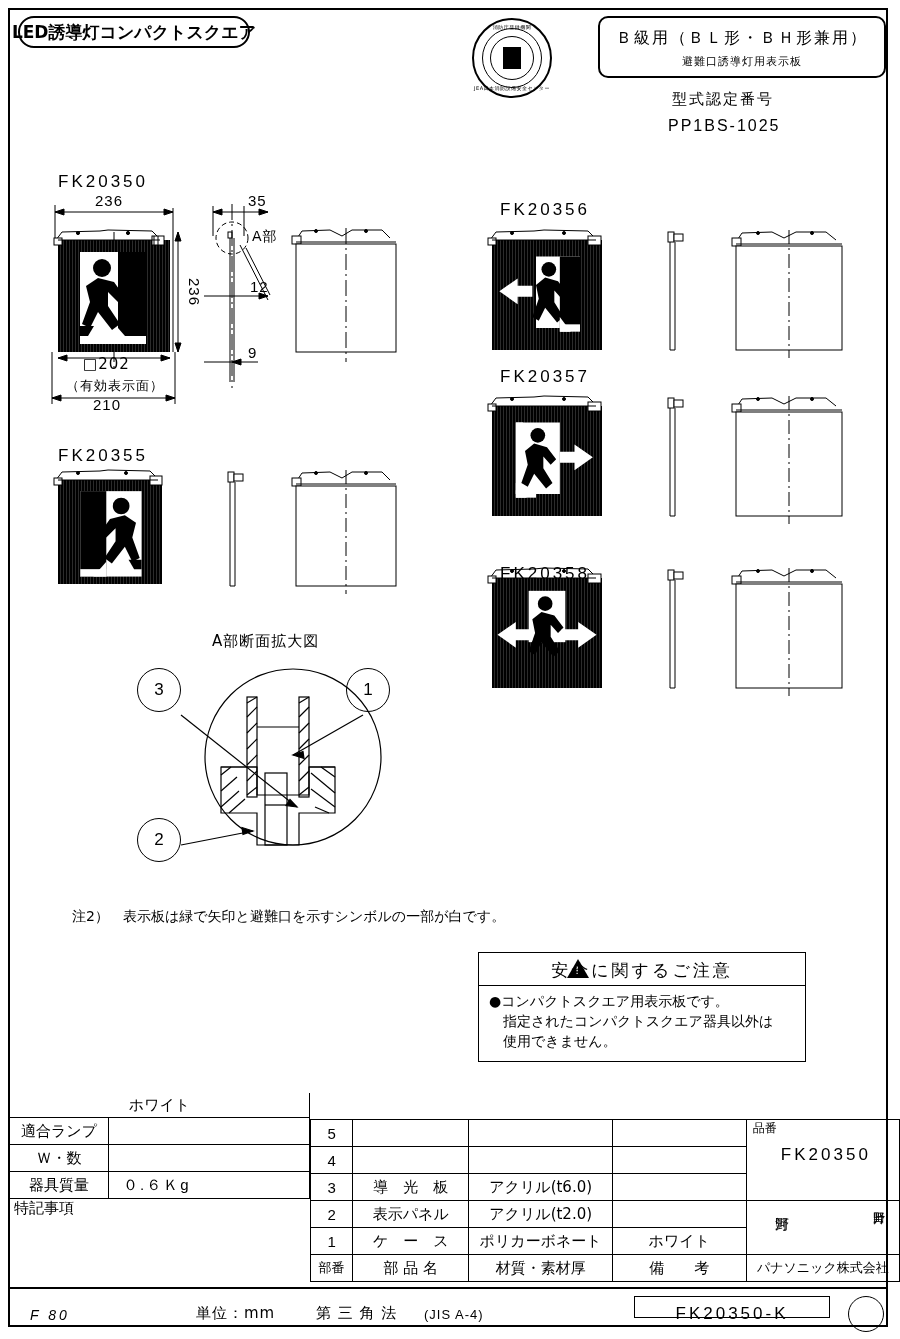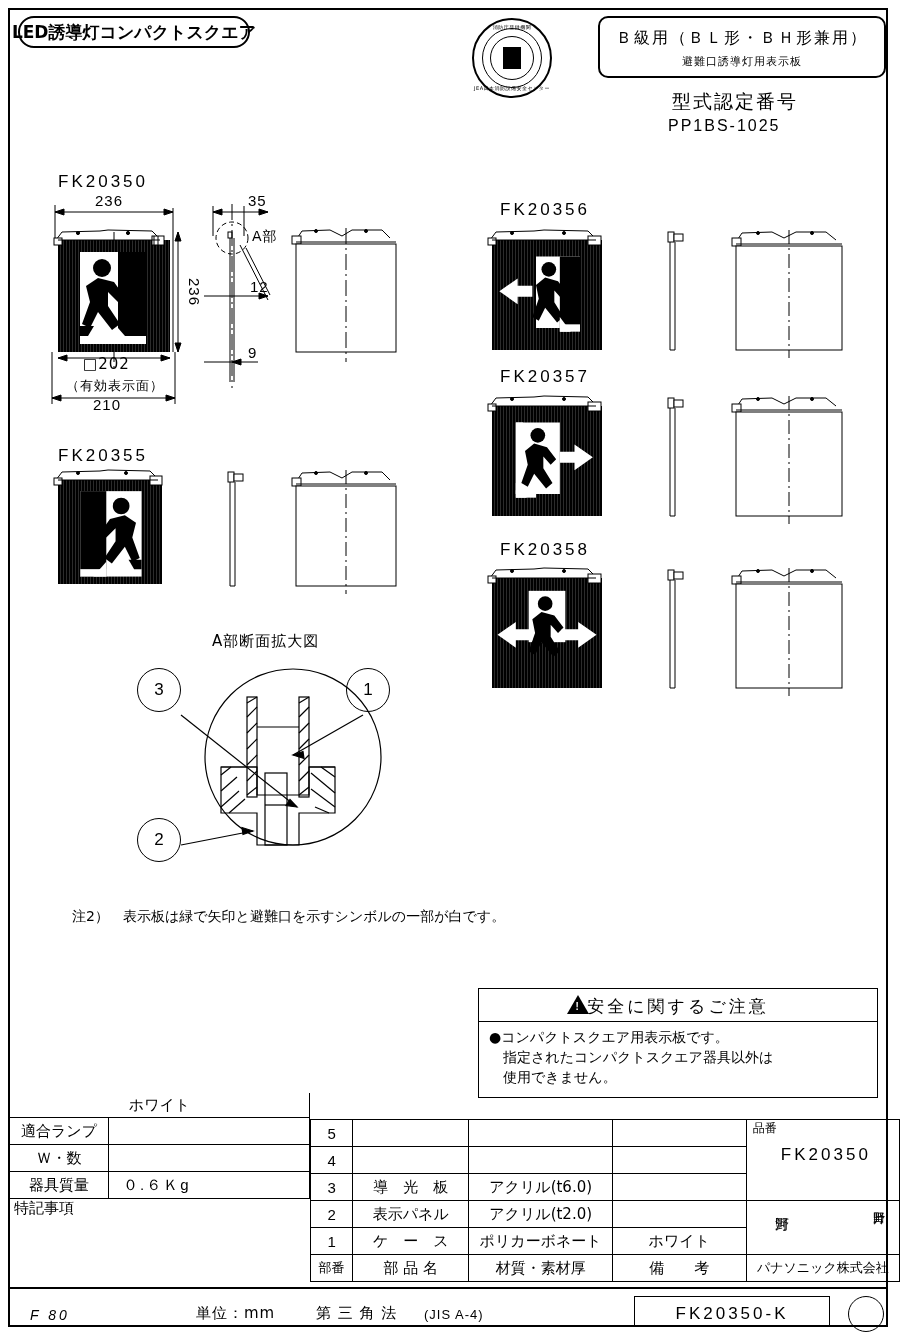--- a/index.html
+++ b/index.html
@@ -18,21 +18,21 @@
   .seal .r2{position:absolute;left:8px;top:8px;right:8px;bottom:8px;border:1px solid #000;border-radius:50%;}
   .seal .r3{position:absolute;left:16px;top:16px;right:16px;bottom:16px;border:1px solid #000;border-radius:50%;}
   .seal .ctr{position:absolute;left:50%;top:50%;transform:translate(-50%,-50%);width:18px;height:22px;background:#000;}
   .seal .ct{position:absolute;left:50%;top:4px;transform:translateX(-50%);font-size:5px;letter-spacing:.5px;white-space:nowrap;}
   .seal .cb{position:absolute;left:50%;bottom:5px;transform:translateX(-50%);font-size:5px;letter-spacing:.5px;white-space:nowrap;}
   .sign{position:absolute;background:#111;box-sizing:border-box;}
   .sign .stripes{position:absolute;inset:0;background:repeating-linear-gradient(90deg,#000 0 2px,#2b2b2b 2px 3px);}
   .dimtxt{position:absolute;font-size:15px;letter-spacing:1px;white-space:nowrap;}
   .pn{position:absolute;font-size:17px;letter-spacing:3px;white-space:nowrap;}
   .note{position:absolute;font-size:14px;white-space:nowrap;}
-  .warn{position:absolute;left:478px;top:988px;width:400px;height:110px;border:1.6px solid #000;box-sizing:border-box;}
+  .warn{position:absolute;left:478px;top:952px;width:328px;height:110px;border:1.6px solid #000;box-sizing:border-box;}
   .warn .hd{position:absolute;left:0;right:0;top:0;height:32px;border-bottom:1.6px solid #000;}
   .warn .hdt{position:absolute;left:50%;top:6px;transform:translateX(-50%);font-size:17px;letter-spacing:3px;white-space:nowrap;}
   .warn .tri{position:absolute;left:88px;top:6px;width:0;height:0;border-left:11px solid transparent;border-right:11px solid transparent;border-bottom:19px solid #000;}
   .warn .tri:after{content:"!";position:absolute;left:-2.5px;top:6px;color:#fff;font-size:10px;font-weight:bold;}
   .warn .b1{position:absolute;left:10px;top:40px;font-size:14px;white-space:nowrap;}
   .warn .b2{position:absolute;left:24px;top:60px;font-size:14px;white-space:nowrap;}
   .warn .b3{position:absolute;left:24px;top:80px;font-size:14px;white-space:nowrap;}
   table.tb{position:absolute;border-collapse:collapse;}
   table.tb td{border:1.2px solid #000;font-size:15px;text-align:center;padding:0;height:26px;}
   .vtxt{writing-mode:vertical-rl;text-orientation:upright;display:inline-block;line-height:1.05;font-size:14px;}
@@ -57,21 +57,21 @@
       <div class="r3"></div>
     <div class="ct jp">消防庁登録機関</div>
     <div class="ctr"></div>
     <div class="cb jp">JEA日本消防設備安全センター</div>
   </div>
 
   <div class="clsbox">
     <div class="l1 jp">Ｂ級用（ＢＬ形・ＢＨ形兼用）</div>
     <div class="l2 jp">避難口誘導灯用表示板</div>
   </div>
-  <div class="t jp" style="left:672px;top:92px;font-size:19px;letter-spacing:2px;">型式認定番号</div>
+  <div class="t jp" style="left:672px;top:92px;font-size:15px;letter-spacing:2px;">型式認定番号</div>
   <div class="t" style="left:668px;top:118px;font-size:16px;letter-spacing:2px;">PP1BS-1025</div>
 
   <div class="pn" style="left:58px;top:172px;">FK20350</div>
 
   <svg width="900" height="1339">
 
     <g stroke="#000" stroke-width="1" fill="none">
       <line x1="55" y1="205" x2="55" y2="240"></line>
         <line x1="173" y1="208" x2="173" y2="352"></line>
       <line x1="55" y1="212" x2="173" y2="212"></line>
@@ -308,21 +308,21 @@
       <path d="M6,14 L12,5 L42,4 L54,10 L66,4 L96,4 L106,12"></path>
       <rect x="2" y="10" width="9" height="8" fill="#fff"></rect>
       <circle cx="28" cy="5" r="1.5" fill="#000"></circle>
         <circle cx="82" cy="5" r="1.5" fill="#000"></circle>
       <line x1="6" y1="16" x2="112" y2="16"></line>
       <rect x="6" y="18" width="106" height="104" fill="#fff"></rect>
       <line x1="59" y1="2" x2="59" y2="130" stroke-dasharray="14,4,2,4"></line>
     </g>
   </svg>
 
-  <div class="pn" style="left:500px;top:540px;">FK20358</div>
+  <div class="pn" style="left:500px;top:564px;">FK20358</div>
   <div class="sign" style="left:492px;top:578px;width:110px;height:110px;">
     <div class="stripes"></div>
     <svg width="110" height="110" viewBox="0 0 120 112" style="position:absolute;">
       <rect x="40" y="10" width="40" height="56" fill="#fff"></rect>
       <g fill="#000">
         <circle cx="58" cy="24" r="8"></circle>
         <path d="M54,33 L68,37 L78,50 L72,56 L64,47 L64,60 L74,76 L67,82 L54,66 L47,80 L40,76 L47,56 L44,41 Z"></path>
       </g>
       <g fill="#fff">
         <path d="M6,58 L26,44 L26,52 L44,52 L44,64 L26,64 L26,72 Z"></path>
@@ -503,17 +503,17 @@
       <td class="jp" style="font-size:13px;">パナソニック株式会社</td>
     </tr>
   </tbody>
     </table>
 
   <div class="footer"></div>
   <div class="t" style="left:30px;top:1308px;font-size:14px;letter-spacing:3px;font-style:italic;">F 80</div>
   <div class="t jp" style="left:196px;top:1306px;font-size:15px;letter-spacing:1px;">単位：mm</div>
   <div class="t jp" style="left:316px;top:1306px;font-size:15px;letter-spacing:1px;">第 三 角 法</div>
   <div class="t" style="left:424px;top:1308px;font-size:13px;letter-spacing:1px;">(JIS A-4)</div>
-  <div class="abs" style="left:634px;top:1296px;width:196px;height:30px;border:1.6px solid #000;box-sizing:border-box;">
+  <div class="abs" style="left:634px;top:1296px;width:196px;height:22px;border:1.6px solid #000;box-sizing:border-box;">
     <div style="position:absolute;left:50%;top:7px;transform:translateX(-50%);font-size:17px;letter-spacing:3px;white-space:nowrap;">FK20350-K</div>
   </div>
   <div class="circ" style="left:848px;top:1296px;width:34px;height:34px;"></div>
 </div>
 
 </body></html>

